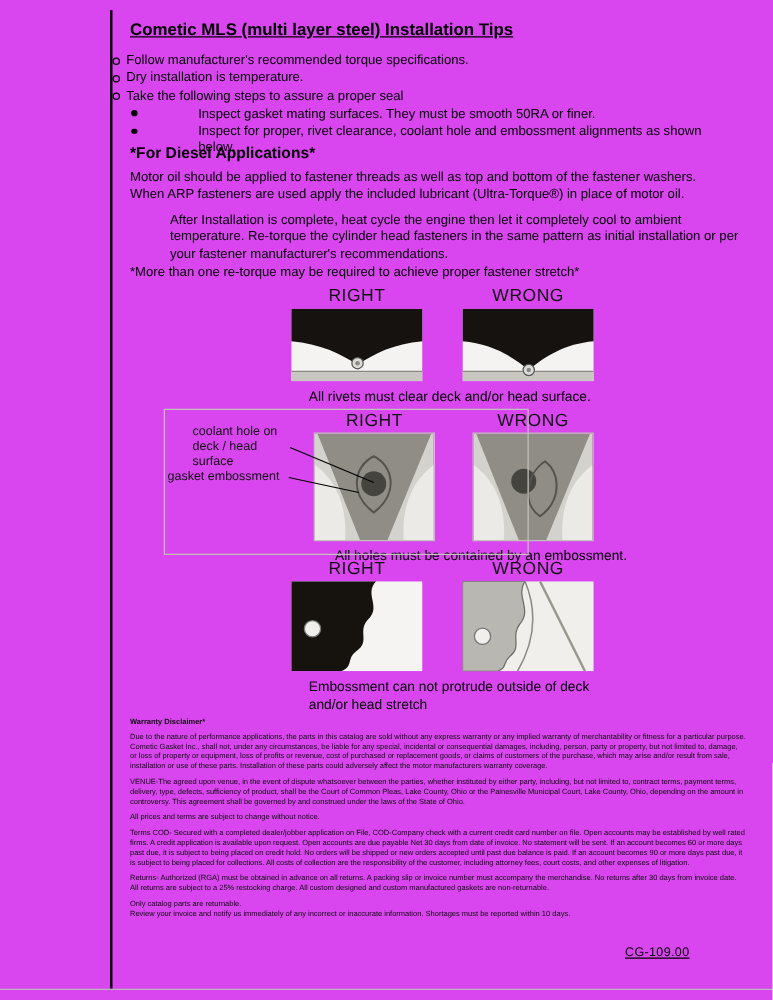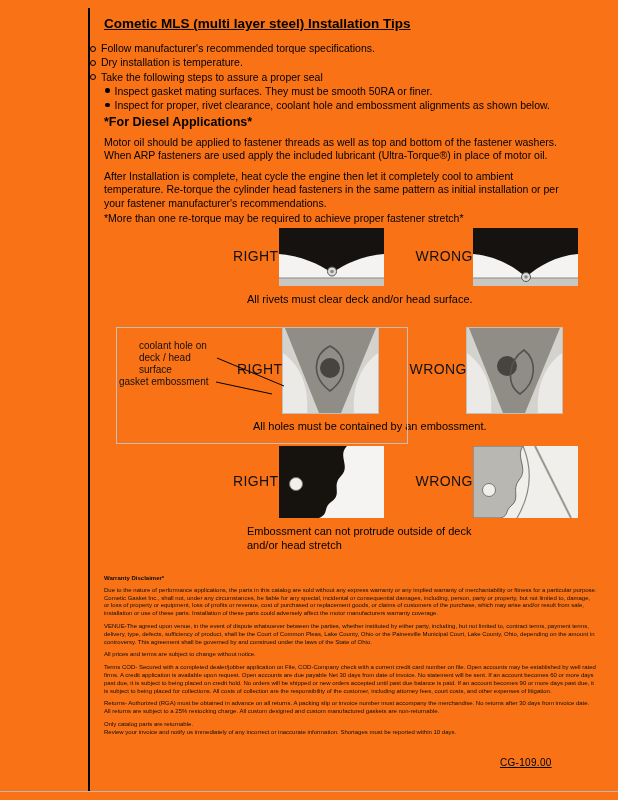--- a/index.html
+++ b/index.html
@@ -1,42 +1,42 @@
 <!DOCTYPE html>
 <html><head>
 <meta charset="utf-8">
 <style>
   html,body { margin:0; padding:0; background:#ffffff; }
   .page {
-    position:relative; width:618px; height:800px; background:#f97316;
+    position:relative; width:618px; height:800px; background:#d946ef;
     font-family:"Liberation Sans", sans-serif; color:#000; overflow:hidden;
   }
   .rule-v { position:absolute; left:88px; top:8px; width:2px; height:783px; background:#000; }
   .rule-b { position:absolute; left:0; top:791px; width:618px; height:1px; background:#b9b9b9; }
 
   .title {
     position:absolute; left:104px; top:16px; font-size:13.5px; font-weight:bold;
     text-decoration:underline;
   }
 
   .bullets { position:absolute; left:90px; top:42px; width:494px; font-size:10.5px; line-height:1.22; }
   .brow { display:flex; align-items:flex-start; margin-bottom:1.5px; }
-  .brow.sub { margin-left:15px; }
+  .brow.sub { margin-left:15px;gap:44px; }
   .m-open { flex:none; width:4px; height:4px; border:1px solid #000; border-radius:50%; margin:3.5px 5px 0 0; }
   .m-fill { flex:none; width:4.5px; height:4.5px; background:#000; border-radius:50%; margin:3.5px 5px 0 0; }
 
   .diesel-h { position:absolute; left:104px; top:115px; font-size:12.5px; font-weight:bold; }
   .para { position:absolute; left:104px; font-size:10.5px; line-height:1.28; }
   .p1 { top:136px; width:480px; }
-  .p2 { top:170px; width:462px; }
+  .p2 { top:170px; width:462px;margin-left:32px; }
   .pnote { top:212px; width:480px; }
 
   .fig { position:absolute; }
   .pair { display:flex; gap:32px; }
-  .panel { display:flex; flex-direction:row; align-items:center; }
+  .panel { display:flex; flex-direction:column; align-items:center; }
   .plabel { font-size:14px; letter-spacing:0.4px; margin-bottom:3px; color:#111; }
   .panel svg { display:block; }
   .ph-border svg { outline:1px solid #c2c0bb; }
   .caption { font-size:11px; margin-top:7px; line-height:1.25;margin-left:14px; }
   .fig2-caption { margin-left:16px; }
 
   .fig2 { }
   .callout { position:absolute; font-size:10px; line-height:1.2; color:#111; }
   .co1 { left:-98px; top:12px; width:80px; }
   .co2 { left:-118px; top:48px; width:96px; white-space:nowrap; }
@@ -107,21 +107,21 @@
           <rect y="50" width="105" height="8" fill="#c9c7c2"></rect>
           <line x1="0" y1="50" x2="105" y2="50" stroke="#8a8880" stroke-width="1"></line>
           <circle cx="53" cy="49" r="4.5" fill="#dcdcd8" stroke="#555" stroke-width="1"></circle>
           <circle cx="53" cy="49" r="1.8" fill="#8a8a86"></circle>
         </svg>
       </div>
     </div>
     <div class="caption">All rivets must clear deck and/or head surface.</div>
   </div>
 
-  <div class="fig fig2 ph-border" style="left:237px; top:328px;">
+  <div class="fig fig2 ph-border" style="left:252px; top:328px;">
     <svg class="callout-lines" width="290" height="115" viewBox="0 0 290 115">
       <line x1="100" y1="30" x2="167" y2="58" stroke="#000" stroke-width="1"></line>
       <line x1="99" y1="54" x2="155" y2="66" stroke="#000" stroke-width="1"></line>
     </svg>
     <div class="callout co1">coolant hole on deck / head surface</div>
     <div class="callout co2">gasket embossment</div>
     <div class="pair">
       <div class="panel">
         <div class="plabel">RIGHT</div>
         <svg width="95" height="85" viewBox="0 0 95 85">

